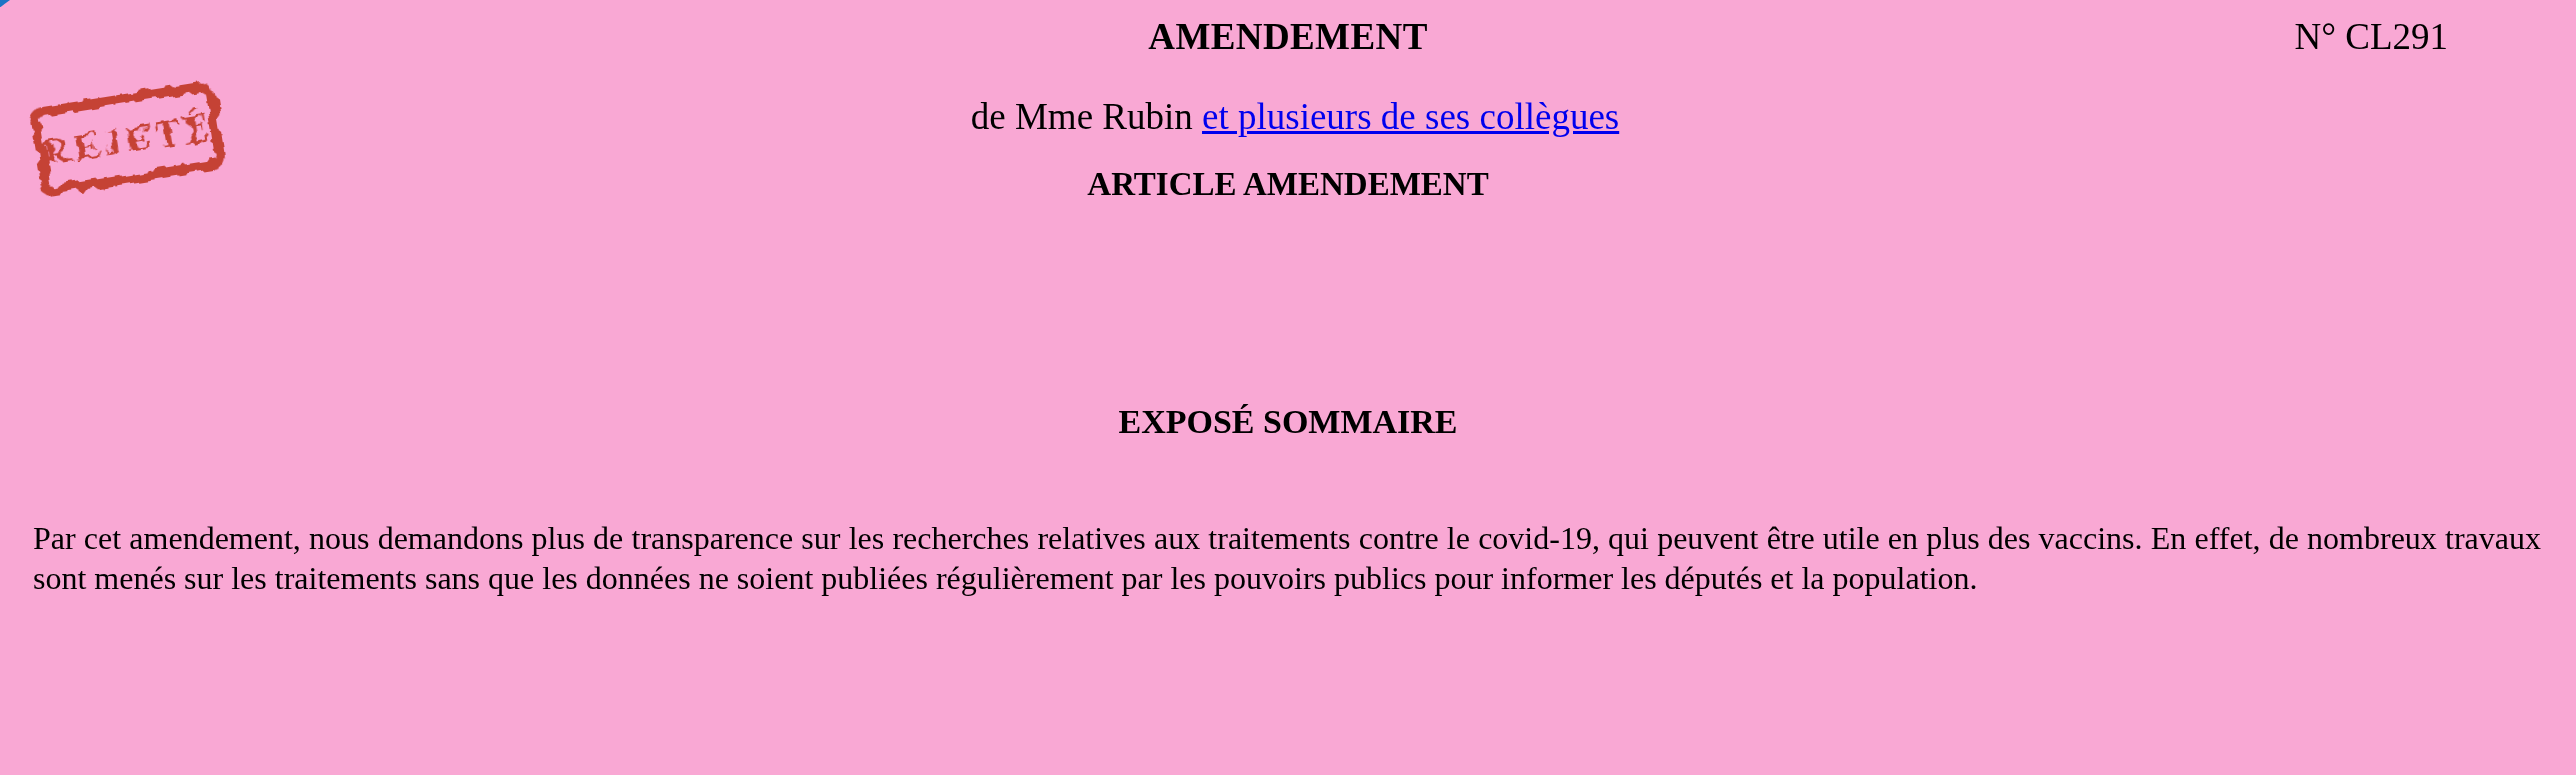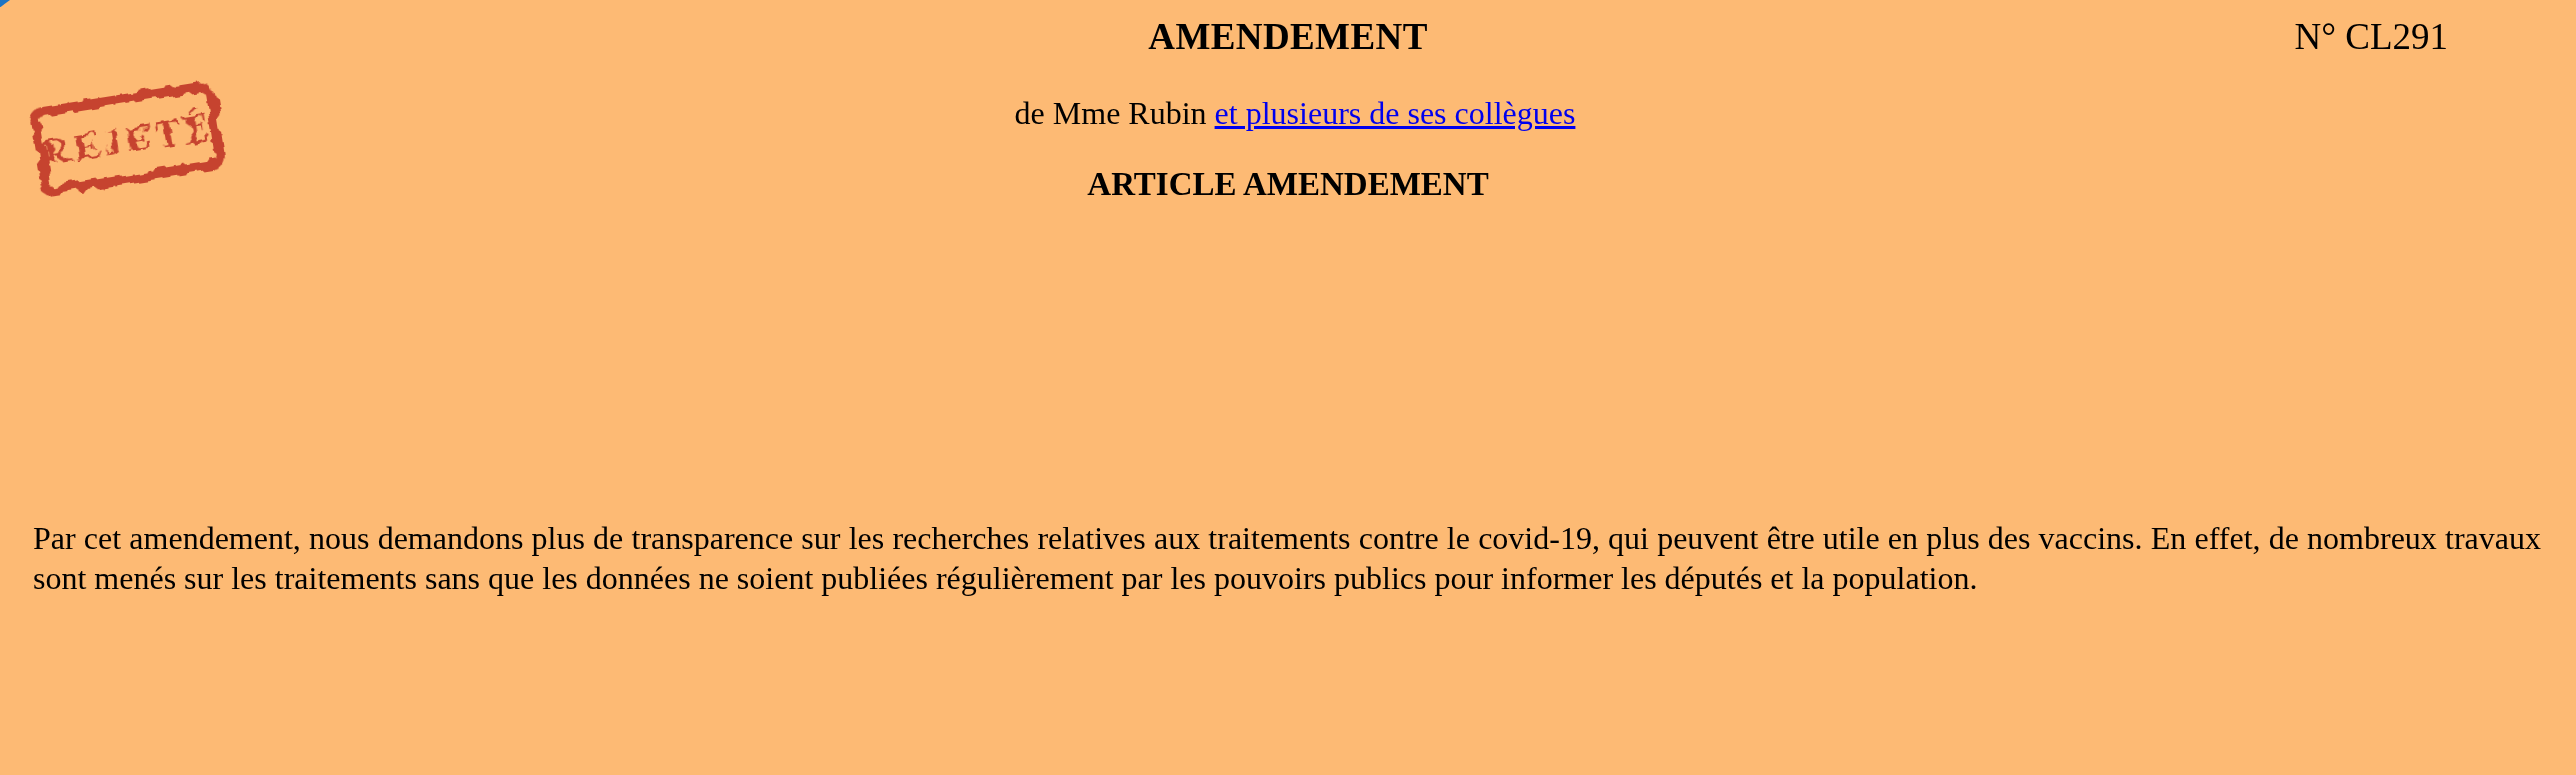--- a/index.html
+++ b/index.html
@@ -1,21 +1,21 @@
 <!DOCTYPE html>
 <html lang="fr" style="font-size:13px"><head>
 <meta charset="utf-8">
 <style>
   * { margin: 0; padding: 0; box-sizing: border-box; }
   html, body { background: #e5e4e4; }
   .page {
     position: relative;
     width: 2576px;
     height: 775px;
-    background: #fdba74;
+    background: #f9a8d4;
     font-family: "Liberation Serif", "DejaVu Serif", serif;
     color: #000;
     overflow: hidden;
   }
   .corner-artifact {
     position: absolute;
     left: 0; top: 0;
     width: 10px; height: 7.4px;
     background: #1b74c5;
     clip-path: polygon(0 0, 100% 0, 55% 45%, 0 100%);
@@ -31,21 +31,21 @@
   .numero {
     position: absolute;
     top: 15px; right: 128px;
     font-size: 37px;
     font-weight: normal;
   }
   .byline {
     position: absolute;
     top: 95px; left: 0; right: 0;
     text-align: center;
-    font-size: 32px;
+    font-size: 37px;
     padding-left: 14px;
   }
   .byline a {
     color: #0000ee;
     text-decoration: underline;
     cursor: pointer;
   }
   .stamp {
     position: absolute;
     left: 35px; top: 94px;
@@ -117,17 +117,18 @@
   <div class="stamp">
     <span>REJETÉ</span>
   </div>
 
   <div class="byline"><span>de Mme Rubin </span><a href="#">et plusieurs de ses collègues</a></div>
 
   <div class="h-article">ARTICLE AMENDEMENT</div>
 
 
 
+  <div class="h-expose">EXPOSÉ SOMMAIRE</div>
 
   <div class="body-para para-expose">Par cet amendement, nous demandons plus de transparence sur les recherches relatives aux traitements contre le covid-19, qui peuvent être utile en plus des vaccins. En effet, de nombreux travaux sont menés sur les traitements sans que les données ne soient publiées régulièrement par les pouvoirs publics pour informer les députés et la population.</div>
 
 </div>
 
 
 </body></html>

